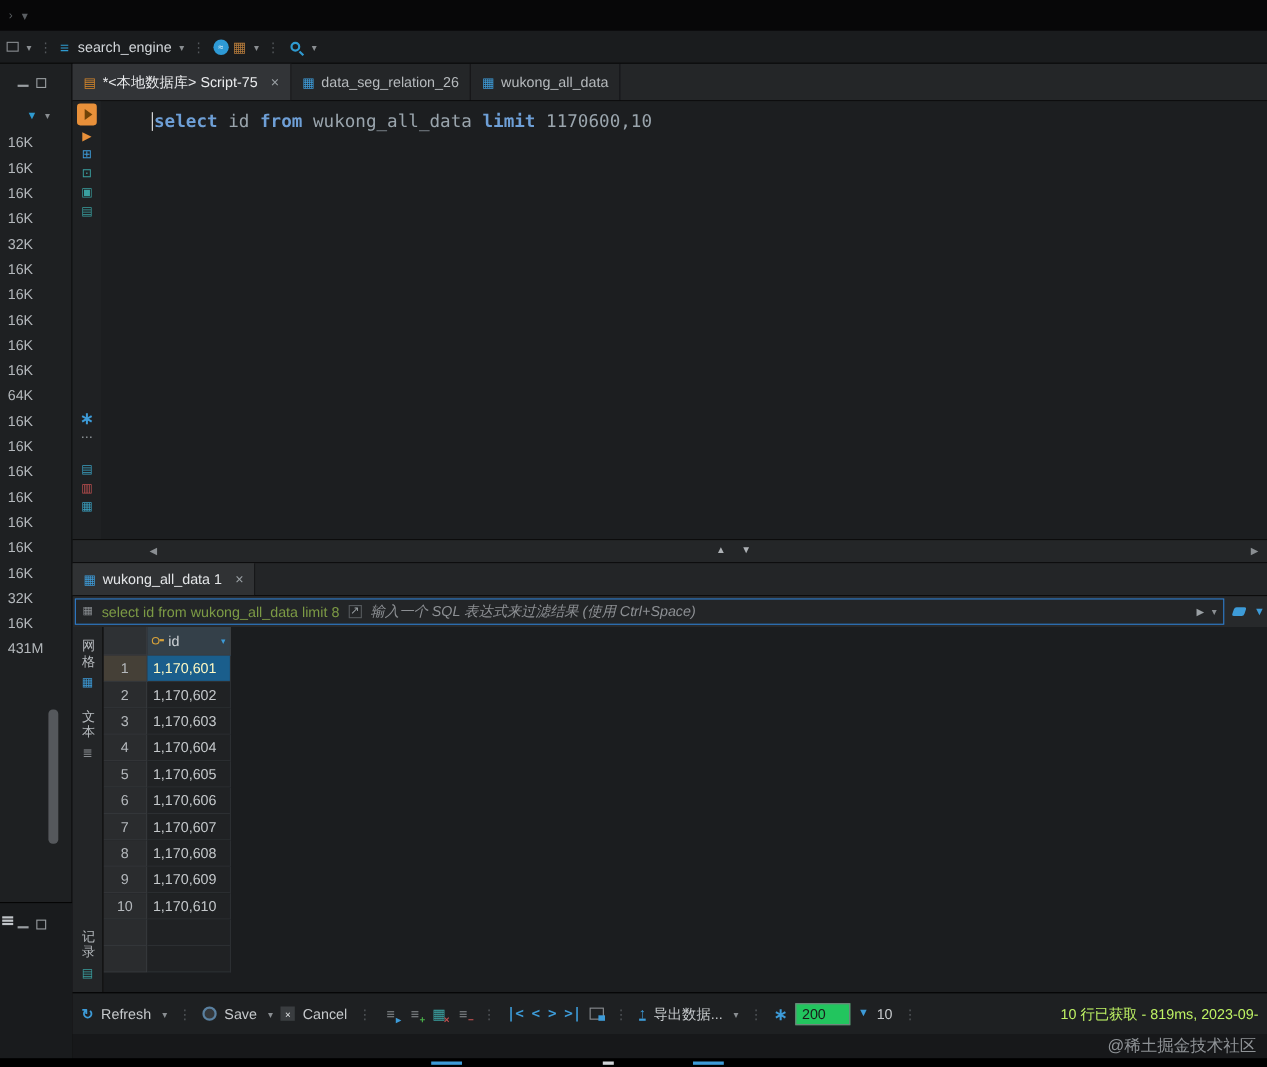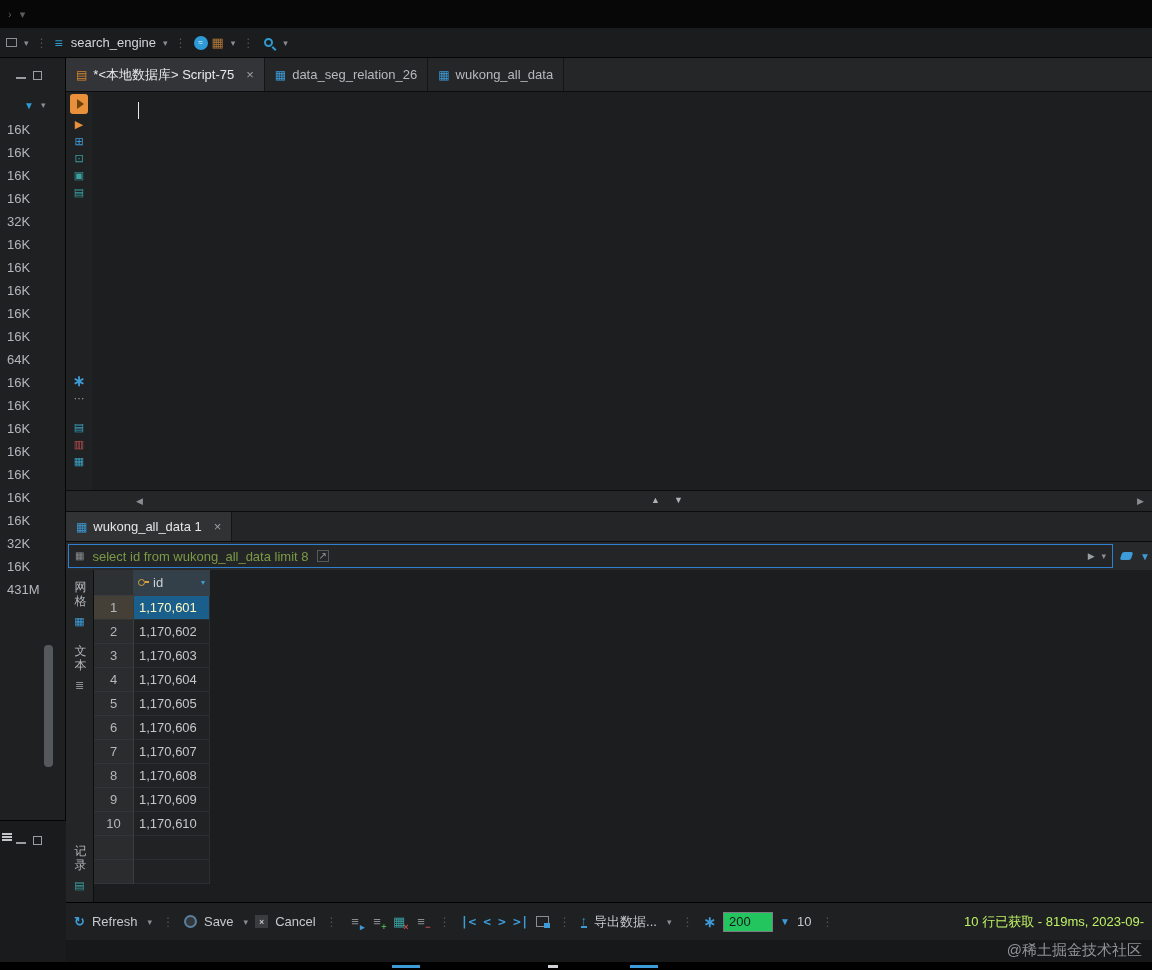--- a/index.html
+++ b/index.html
@@ -194,21 +194,21 @@
       <span class="gicon" style="color:#3aa0a0">⊡</span>
       <span class="gicon" style="color:#3aa0a0">▣</span>
       <span class="gicon" style="color:#3aa0a0">▤</span>
       <span class="gicon" style="color:#3d9bd8;margin-top:172px;font-size:15px;font-weight:bold">∗</span>
       <span class="gicon" style="color:#9aa0a4">⋯</span>
       <span class="gicon" style="color:#3aa0c0;margin-top:12px">▤</span>
       <span class="gicon" style="color:#c05050">▥</span>
       <span class="gicon" style="color:#3aa0c0">▦</span>
     </div>
     <div class="code">
-      <span class="cursor"></span>
+      <span class="cursor"></span><span><span class="kw">select</span><span class="pl"> id </span><span class="kw">from</span><span class="pl"> wukong_all_data </span><span class="kw">limit</span><span class="pl"> 1170600,10</span></span>
     </div>
   </div>
 
   <div class="abs hscroll">
     <span class="hs-arrow" style="margin-left:70px">◀</span>
     <div class="sash">
       <span>▲</span>
       <span>▼</span>
     </div>
     <span class="hs-arrow" style="margin-left:auto;margin-right:8px">▶</span>
@@ -220,20 +220,21 @@
       <span>wukong_all_data 1</span>
       <span class="close">×</span>
     </div>
   </div>
 
   <div class="abs filterbar">
     <div class="filter-input">
       <span class="gicon" style="color:#8a8e92;font-size:10px">▦</span>
       <span class="fq">select id from wukong_all_data limit 8</span>
       <span class="expand-ic">↗</span>
+      <span class="fph">输入一个 SQL 表达式来过滤结果 (使用 Ctrl+Space)</span>
       <span class="fi-right">
         <span style="font-size:9px">▶</span>
         <span class="caret">▾</span>
       </span>
     </div>
     <span class="eraser"></span>
     <span class="funnel" style="color:#3d9bd8;margin:0 0 0 8px">▼</span>
   </div>
 
   <div class="abs results">

